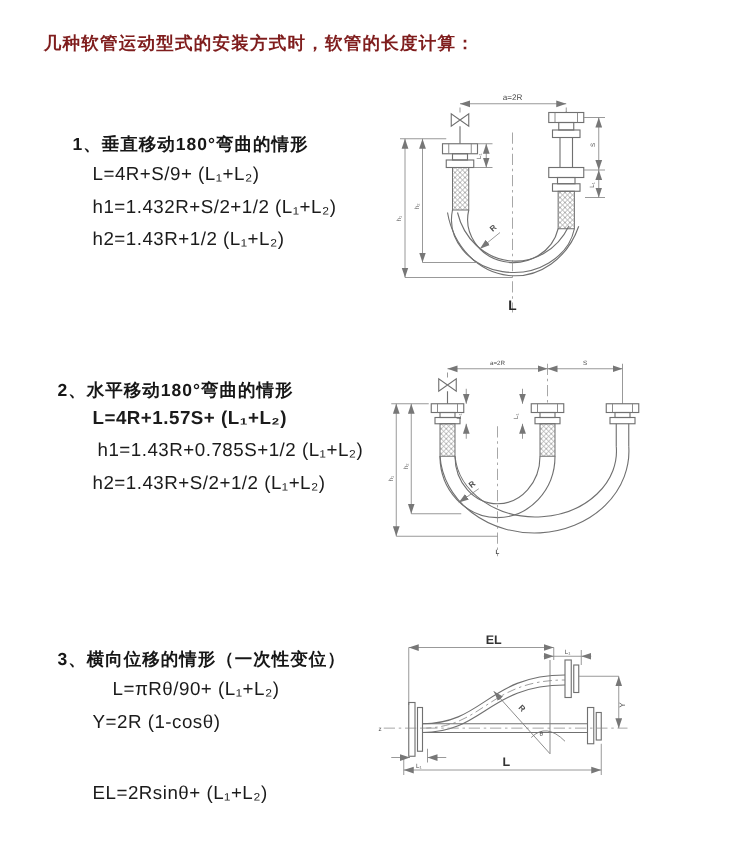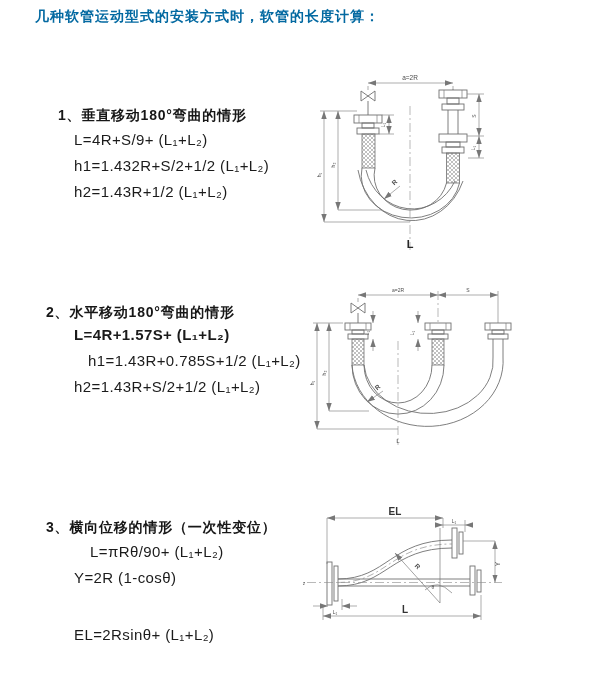--- a/index.html
+++ b/index.html
@@ -2,39 +2,39 @@
 <html><head>
 <meta charset="utf-8">
 <style>
   html,body{margin:0;padding:0;}
   body{
     width:600px;height:675px;background:#ffffff;position:relative;overflow:hidden;
     font-family:"Liberation Sans","DejaVu Sans",sans-serif;color:#1d1d1d;
   }
   .page{position:absolute;inset:0;}
   .title{
-    position:absolute;left:35px;top:8px;font-size:14px;font-weight:bold;
-    letter-spacing:1px;color:#0369a1;white-space:nowrap;
+    position:absolute;left:35px;top:26px;font-size:14px;font-weight:bold;
+    letter-spacing:1px;color:#7f1d1d;white-space:nowrap;
   }
   .heading{
     position:absolute;font-size:14px;font-weight:bold;letter-spacing:0.8px;
     color:#171717;white-space:nowrap;
   }
   .formula{
     position:absolute;font-size:15px;font-weight:400;letter-spacing:0.4px;
     color:#1b1b1b;white-space:nowrap;
   }
   .h1-pos{left:46px;top:107px;margin-left:12px;}
   .h2-pos{left:46px;top:304px;text-align:right;}
   .h3-pos{left:46px;top:519px;}
   .f-s1-0{left:74px;top:131px;}
   .f-s1-1{left:74px;top:157px;}
   .f-s1-2{left:74px;top:183px;}
   .f-s2-0{left:74px;top:326px;font-weight:bold;}
-  .f-s2-1{left:88px;top:352px;}
+  .f-s2-1{left:78px;top:352px;}
   .f-s2-2{left:74px;top:378px;}
   .f-s3-0{left:90px;top:543px;}
   .f-s3-1{left:74px;top:569px;}
   .f-s3-2{left:74px;top:626px;}
   svg.diag{position:absolute;}
   .d1{left:312px;top:70px;}
   .d2{left:305px;top:283px;}
   .d3{left:295px;top:498px;}
   svg .ln{stroke:#707070;stroke-width:0.9;fill:none;}
   svg .thin{stroke:#7d7d7d;stroke-width:0.7;fill:none;}

